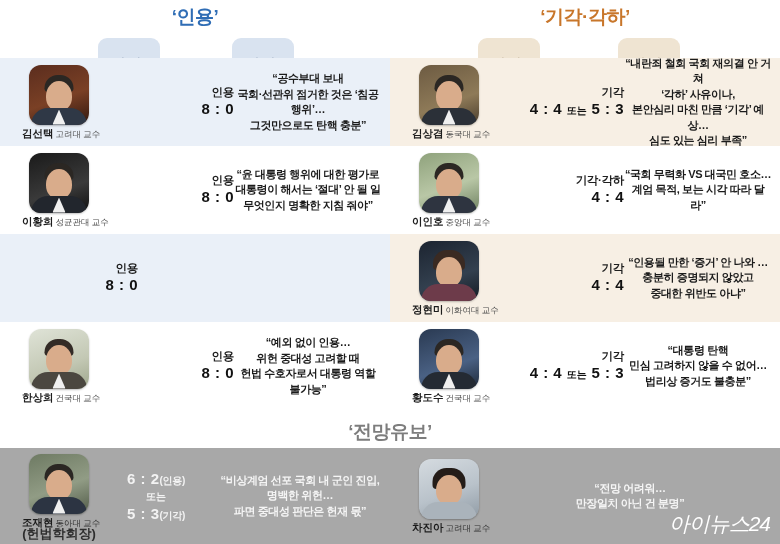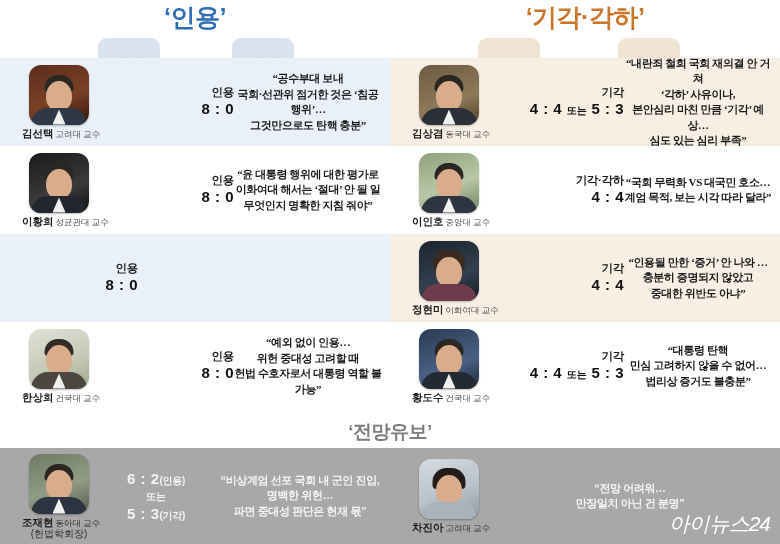--- a/index.html
+++ b/index.html
@@ -30,21 +30,21 @@
     height: 416px;
     box-sizing: border-box;
   }
   .col-left  { left: 0;   }
   .col-right { left: 390px; }
 
   .col-title {
     height: 34px;
     line-height: 34px;
     text-align: center;
-    font-size: 25px;
+    font-size: 19px;
     font-weight: 700;
     letter-spacing: -0.5px;
   }
   .col-left .col-title  { color: #2f6db5; }
   .col-right .col-title { color: #c8762a; }
 
   
   .badge-row {
     position: relative;
     height: 24px;
@@ -156,23 +156,24 @@
     font-size: 10.5px;
     color: #1d1d1d;
   }
   .p-aff {
     font-size: 8.5px;
     color: #4a4a4a;
     margin-left: 2px;
   }
   .p-extra {
     display: block;
-    font-size: 10px;
+    font-size: 13px;
     color: #4a4a4a;
     line-height: 10px;
+    font-weight: bold;
   }
 
   
   .forecast {
     width: 138px;
     flex: 0 0 138px;
     text-align: right;
     line-height: 1.25;
   }
   .f-label {
@@ -198,21 +199,20 @@
   .quote {
     flex: 1 1 auto;
     padding-right: 8px;
     text-align: center;
     font-size: 11px;
     line-height: 15.5px;
     font-weight: 700;
     color: #1b1b1b;
     letter-spacing: -0.4px;
     white-space: pre-line;
-    font-family: Liberation Serif, serif;
   }
 
   
   .reserve-title {
     height: 32px;
     line-height: 32px;
     text-align: center;
     font-size: 19px;
     font-weight: 700;
     color: #7d7d7d;
@@ -326,21 +326,21 @@
         </div>
         <div class="name-line">
           <span class="p-name">이황희</span><span class="p-aff">성균관대 교수</span>
         </div>
       </div>
       <div class="forecast">
         <div class="f-label">인용</div>
         <div class="f-score">8 : 0</div>
       </div>
       <div class="quote">“윤 대통령 행위에 대한 평가로
-이화여대 해서는 ‘절대’ 안 될 일
+대통령이 해서는 ‘절대’ 안 될 일
 무엇인지 명확한 지침 줘야”</div>
     </div>
 
     <div class="row shade">
       <div class="forecast">
         <div class="f-label">인용</div>
         <div class="f-score">8 : 0</div>
       </div>
     </div>
 

